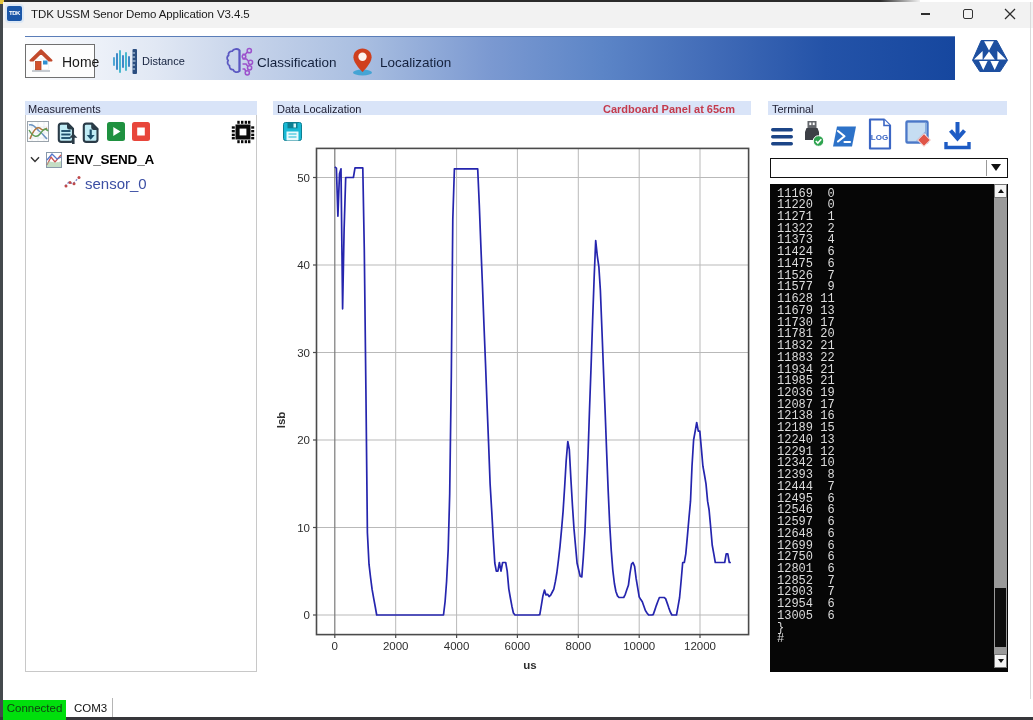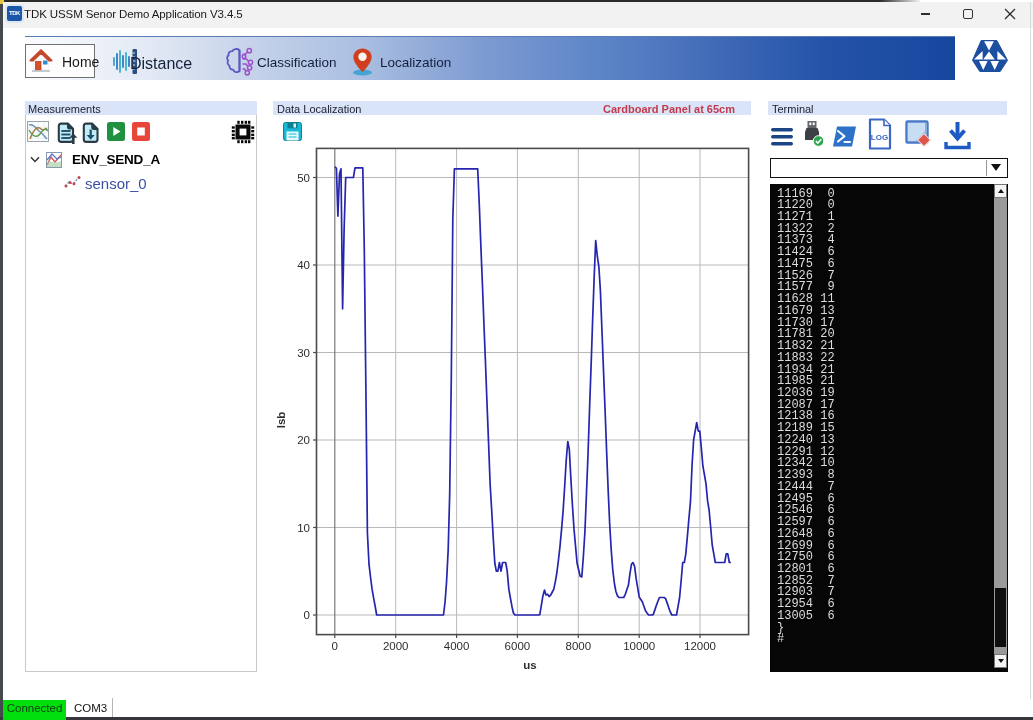--- a/index.html
+++ b/index.html
@@ -14,21 +14,21 @@
 <div class="abs" style="left:880px;top:0;width:40px;height:2px;background:linear-gradient(90deg,#2b2b2b,#f2f2f2);"></div>
 
 <div class="abs" style="left:0;top:0;width:3px;height:720px;background:#44494d;"></div>
 <div class="abs" style="left:0;top:0;width:4px;height:4px;background:#e5c53e;"></div>
 
 <div class="abs" style="left:0;top:717px;width:1033px;height:3px;background:#37373b;"></div>
 
 <div class="abs" style="left:3px;top:2px;width:1030px;height:26px;background:#f2f2f2;"></div>
 <div class="abs" style="left:7px;top:6px;width:15px;height:15px;background:#1b57a8;border-radius:2px;box-shadow:0 0 0 2px #dce8f5;"></div>
 <div class="abs" style="left:8px;top:10px;width:13px;height:7px;color:#fff;font-size:6px;font-weight:bold;text-align:center;line-height:7px;letter-spacing:-0.5px;">TDK</div>
-<div class="abs" style="left:24px;top:8px;font-size:11.5px;letter-spacing:-0.1px;color:#1a1a1a;">TDK USSM Senor Demo Application V3.4.5</div>
+<div class="abs" style="left:31px;top:8px;font-size:11.5px;letter-spacing:-0.1px;color:#1a1a1a;">TDK USSM Senor Demo Application V3.4.5</div>
 
 <div class="abs" style="left:921px;top:13px;width:9px;height:1.5px;background:#2e2e2e;"></div>
 <div class="abs" style="left:963px;top:9px;width:8px;height:8px;border:1.4px solid #333;border-radius:2px;"></div>
 <svg class="abs" style="left:1004px;top:8px;" width="12" height="12" viewBox="0 0 12 12">
     <g stroke="#2e2e2e" stroke-width="1.3">
       <line x1="1" y1="1" x2="11" y2="11"></line>
       <line x1="11" y1="1" x2="1" y2="11"></line>
     </g>
   </svg>
 
@@ -57,21 +57,21 @@
   </g>
   <rect x="20.5" y="1" width="4.5" height="25" rx="1" fill="#2b4e80"></rect>
   <g stroke="#cfe0ef" stroke-width="1">
   <line x1="20.5" y1="5" x2="23" y2="5"></line>
       <line x1="20.5" y1="9" x2="23" y2="9"></line>
   <line x1="20.5" y1="13" x2="23.5" y2="13"></line>
       <line x1="20.5" y1="17" x2="23" y2="17"></line>
   <line x1="20.5" y1="21" x2="23" y2="21"></line>
   </g>
 </svg>
-<div class="abs" style="left:130px;top:55px;font-size:16px;color:#14213d;text-align:right;">Distance</div>
+<div class="abs" style="left:142px;top:55px;font-size:11px;color:#14213d;text-align:right;">Distance</div>
 
 <svg class="abs" style="left:226px;top:47px;" width="28" height="29" viewBox="0 0 28 29">
   <path d="M13.5 3.2 C11.2 1.2 7.4 1.8 6.3 4.2 C3.6 4 1.9 6.2 2.6 8.4 C0.7 9.5 0.7 12.3 2.2 13.5 C0.9 15.2 1.6 17.8 3.5 18.5 C3.1 20.9 4.8 22.9 7.1 22.6 C7.8 25.2 11.4 26 13.5 24 L13.5 3.2 Z" fill="none" stroke="#5b58c2" stroke-width="1.8" stroke-linejoin="round"></path>
   <line x1="13.5" y1="3.2" x2="13.5" y2="24.5" stroke="#5b58c2" stroke-width="1.8"></line>
   <g stroke="#9d52cc" stroke-width="1.6" fill="none">
    <path d="M16.5 7.2 L19.5 7.2 L21.3 5"></path>
    <path d="M16.5 12 L20.5 12 L22.3 14"></path>
    <path d="M16.5 17 L20 17 L22 19.5"></path>
    <path d="M16.5 22 L18.5 22 L20 24.3"></path>
   </g>
@@ -179,21 +179,21 @@
 
 <svg class="abs" style="left:30px;top:156px;" width="10" height="7" viewBox="0 0 10 7">
   <polyline points="1,1.2 5,5.5 9,1.2" fill="none" stroke="#333" stroke-width="1.4"></polyline>
 </svg>
 <svg class="abs" style="left:46px;top:152px;" width="16" height="16" viewBox="0 0 16 16">
   <rect x="0.5" y="0.5" width="15" height="15" fill="#fff" stroke="#8899aa"></rect>
   <path d="M1 13 L5 5 L9 10 L15 3" fill="none" stroke="#cc5555" stroke-width="1.3"></path>
   <path d="M1 11 C4 7 8 13 15 9 L15 15 L1 15 Z" fill="#9cc79c" opacity="0.6"></path>
   <path d="M1 8 L6 2 L11 7 L15 5" fill="none" stroke="#5577cc" stroke-width="1.3"></path>
 </svg>
-<div class="abs" style="left:72px;top:152px;font-size:13.5px;font-weight:bold;letter-spacing:-0.2px;color:#000;">ENV_SEND_A</div>
+<div class="abs" style="left:66px;top:152px;font-size:13.5px;font-weight:bold;letter-spacing:-0.2px;color:#000;">ENV_SEND_A</div>
 <svg class="abs" style="left:64px;top:175px;" width="17" height="14" viewBox="0 0 17 14">
   <path d="M1 11 L5 7 L9 9 L15 2" fill="none" stroke="#7788cc" stroke-width="1.2" stroke-dasharray="2 1.6"></path>
   <g fill="#c04a4a">
       <circle cx="2" cy="11" r="1.5"></circle>
       <circle cx="6" cy="7.5" r="1.5"></circle>
       <circle cx="10" cy="8.8" r="1.5"></circle>
       <circle cx="15" cy="2.5" r="1.5"></circle>
     </g>
 </svg>
 <div class="abs" style="left:85px;top:175px;font-size:15px;color:#3c4fa4;">sensor_0</div>

